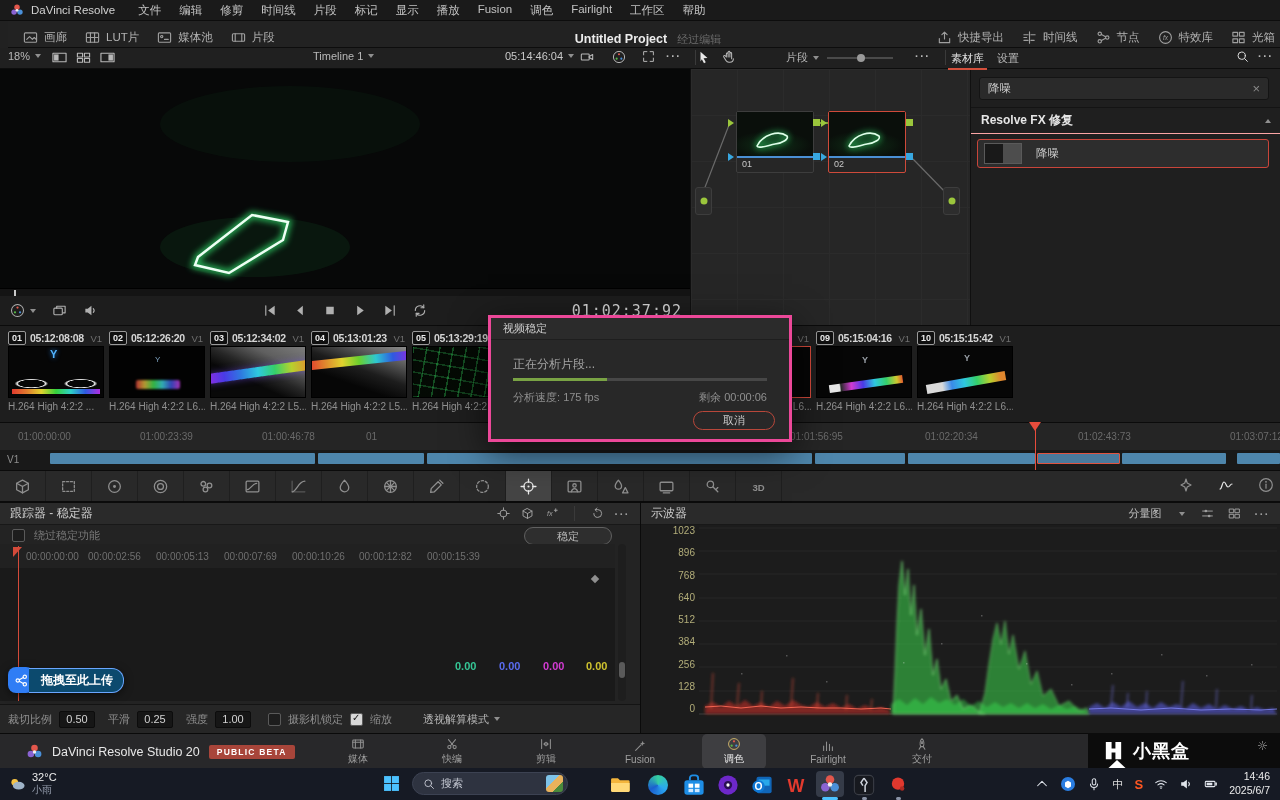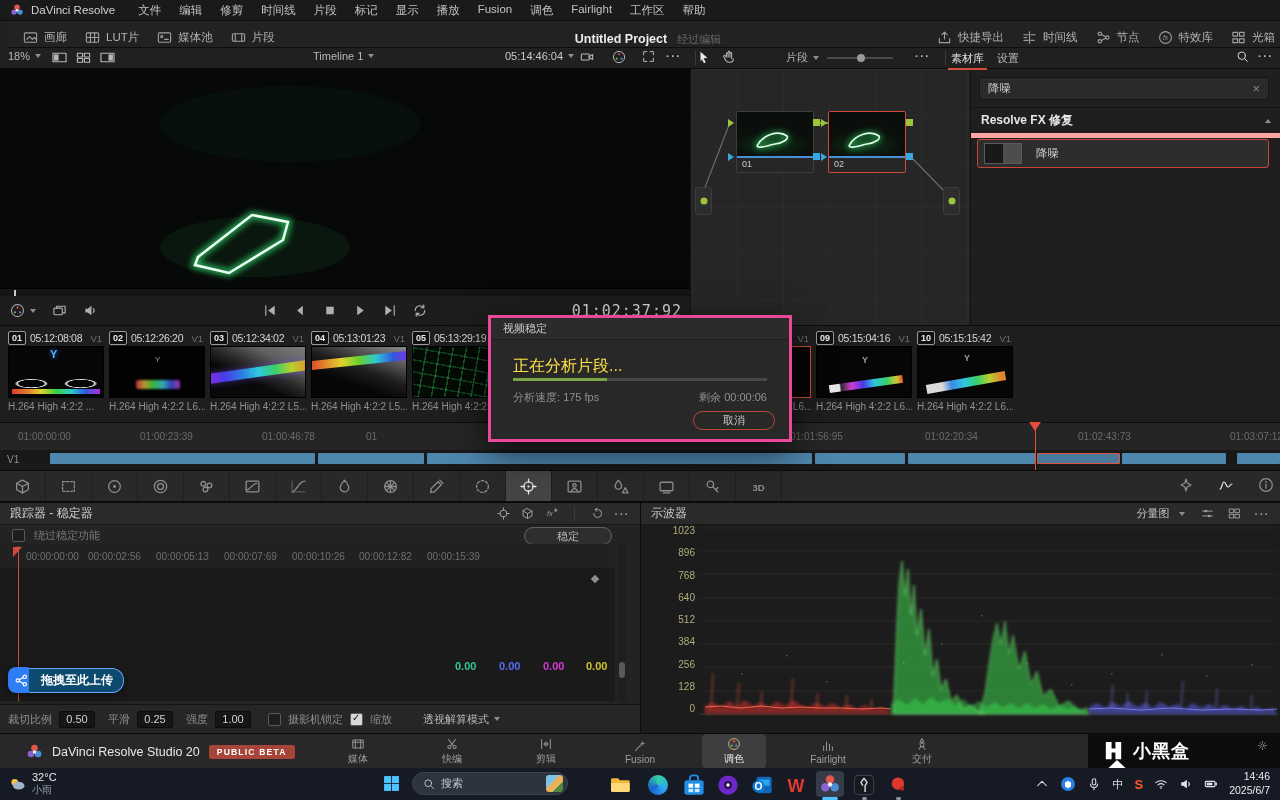--- a/index.html
+++ b/index.html
@@ -65,35 +65,35 @@
   .psq{position:absolute;width:7px;height:7px;z-index:3}
   .ptri{position:absolute;width:0;height:0;border-top:4px solid transparent;border-bottom:4px solid transparent;border-left:6px solid #9bc63c;z-index:3}
   .pblue{border-left-color:#38a7e0}
   .linksvg{position:absolute;left:0;top:0;z-index:1}
 
   
   .fxpanel{position:absolute;left:970px;top:69px;width:310px;height:256px;background:#1f1f1f;border-left:1px solid #101010}
   .fxsearch{position:absolute;left:8px;top:8px;right:12px;height:21px;background:#2a2a2a;border:1px solid #141414;border-radius:3px;
             display:flex;align-items:center;padding:0 8px;font-size:11.5px;color:#d0d0d0}
   .fxsearch .x{margin-left:auto;color:#8a8a8a;font-size:13px;line-height:1}
-  .fxsection{position:absolute;left:0;top:38px;right:0;height:25px;border-top:1px solid #141414;border-bottom:5px solid #fca5a5;
+  .fxsection{position:absolute;left:0;top:38px;right:0;height:25px;border-top:1px solid #141414;border-bottom:1px solid #fca5a5;
              display:flex;align-items:center;padding:0 10px;font-weight:bold;color:#e6e6e6;font-size:12px}
   .fxsection .chev{margin-left:auto}
   .fxitem{position:absolute;left:6px;top:70px;right:12px;height:27px;background:#2d2d2d;border:1px solid #c9453a;border-radius:3px;
           display:flex;align-items:center;gap:14px;padding:0 6px;font-size:11.5px;color:#d2d2d2}
   .fxthumb{width:36px;height:19px;border:1px solid #5a5a5a;background:linear-gradient(90deg,#191919 50%,#4d4d4d 50%);flex:none}
 
   
   .clipstrip{position:absolute;left:0;top:325px;width:1280px;height:97px;background:#1e1e1e;border-top:1px solid #0b0b0b;
              display:flex;gap:5px;padding:4px 0 0 8px;box-sizing:border-box;z-index:3}
   .clip{width:96px;flex:none;position:relative}
   .clip-head{display:flex;align-items:center;gap:4px;height:16px}
   .clip-num{min-width:14px;height:12px;border:1px solid #9a9a9a;border-radius:2px;font-size:9px;font-weight:bold;color:#ececec;
             display:inline-flex;align-items:center;justify-content:center;background:#101010;padding:0 1px}
-  .clip-tc{font-size:10.5px;font-weight:normal;color:#d6d6d6;letter-spacing:-.3px;white-space:nowrap}
+  .clip-tc{font-size:10.5px;font-weight:bold;color:#d6d6d6;letter-spacing:-.3px;white-space:nowrap}
   .clip-track{margin-left:auto;font-size:9.5px;color:#6f6f6f;padding-right:2px}
   .thumb{width:94px;height:50px;background:#060606;position:relative;overflow:hidden;border:1px solid #000}
   .clip-codec{font-size:10px;color:#8f8f8f;margin-top:3px;white-space:nowrap;overflow:hidden}
   .clip:nth-of-type(1) .thumb::before{content:"Y";position:absolute;left:41px;top:1px;font-size:11px;font-weight:bold;color:#52b4ff;text-shadow:0 0 5px #1f7fe0}
   .clip:nth-of-type(1) .thumb::after{content:"";position:absolute;left:3px;right:3px;bottom:3px;height:16px;
      background:
       radial-gradient(ellipse 21px 6px at 22% 35%,rgba(0,0,0,0) 60%,rgba(255,255,255,.95) 67%,rgba(0,0,0,0) 80%),
       radial-gradient(ellipse 21px 6px at 78% 35%,rgba(0,0,0,0) 60%,rgba(255,255,255,.95) 67%,rgba(0,0,0,0) 80%),
       linear-gradient(90deg,#e03a2e,#e07a2e,#e0d22e,#35d03a,#2ed0c8,#2e5ae0,#b02ee0);
      background-repeat:no-repeat;background-size:100% 100%,100% 100%,100% 5px;background-position:0 0,0 0,0 100%}
@@ -175,21 +175,21 @@
   .tkctrl{position:absolute;left:0;top:201px;width:100%;height:29px;background:#262626;border-top:1px solid #141414;
           display:flex;align-items:center;padding:0 8px;gap:7px;font-size:11px;color:#8f8f8f;box-sizing:border-box}
   .valbox{width:34px;height:15px;background:#161616;border:1px solid #0c0c0c;border-radius:2px;color:#d2d2d2;
           display:flex;align-items:center;justify-content:center;font-size:11px;flex:none}
   .solvesel{margin-left:auto;margin-right:132px;display:flex;align-items:center;color:#b5b5b5;white-space:nowrap}
 
   
   .scopepanel{position:absolute;left:640px;top:502px;width:640px;height:231px;background:#1c1c1c;border-left:1px solid #0b0b0b;
               border-top:1px solid #0b0b0b;box-sizing:border-box;overflow:hidden}
   .schead{height:21px;background:#2a2a2a;border-bottom:1px solid #181818;display:flex;align-items:center;padding:0 10px;font-size:12px;color:#cfcfcf}
-  .scmode{margin-left:auto;display:flex;align-items:center;gap:4px;font-size:11px;color:#c0c0c0}
+  .scmode{margin-left:auto;display:flex;align-items:center;gap:12px;font-size:11px;color:#c0c0c0}
   .scicons{display:flex;gap:14px;margin-left:16px;align-items:center}
   .scicons .ic{font-size:13px}
   .scale{position:absolute;left:12px;top:23px;width:42px;height:188px;display:flex;flex-direction:column;
          justify-content:space-between;align-items:flex-end}
   .scale span{font-size:10px;color:#b2ad79;line-height:1}
   .wavesvg{position:absolute;left:0;top:20px}
 
   
   .appbar{position:absolute;left:0;top:733px;width:1280px;height:35px;background:#28282a;border-top:1px solid #0a0a0a;z-index:20;box-sizing:border-box}
   .product{position:absolute;left:26px;top:9px;display:flex;align-items:center;gap:9px;font-size:12.5px;color:#e8e8e8;white-space:nowrap}
@@ -230,21 +230,21 @@
   .ime{font-size:11px;color:#e4e4e4}
   .sogou{font-size:13px;font-weight:bold;color:#ff5722}
   .clock{text-align:right;font-size:10.5px;color:#ececec;line-height:1.3;white-space:nowrap}
   .whitetri{position:absolute;left:1100px;top:760px;width:34px;height:16px;background:#fff;
             clip-path:polygon(50% 0,100% 100%,0 100%);z-index:29}
 
   
   .dialog{position:absolute;left:488px;top:315px;width:298px;height:121px;background:#282828;border:3px solid #ec4899;
           box-shadow:0 10px 34px rgba(0,0,0,.65);z-index:50}
   .dlgtitle{height:21px;display:flex;align-items:center;padding:0 12px;font-size:11px;color:#cfcfcf;border-bottom:1px solid #1e1e1e;background:#2b2b2b}
-  .dlgmsg{position:absolute;left:22px;top:38px;font-size:16px;color:#fde047}
+  .dlgmsg{position:absolute;left:22px;top:38px;font-size:12px;color:#a3a3a3}
   .dlgbar{position:absolute;left:22px;top:60px;width:254px;height:3px;background:#474747}
   .dlgfill{height:100%;background:#79a344}
   .dlgspeed{position:absolute;left:22px;top:72px;font-size:11px;color:#8f8f8f}
   .dlgrem{position:absolute;right:22px;top:72px;font-size:11px;color:#8f8f8f}
   .dlgcancel{position:absolute;right:14px;bottom:9px;width:80px;height:17px;border:1px solid #b8473a;border-radius:10px;
              display:flex;align-items:center;justify-content:center;font-size:11px;color:#c8c8c8}
 
   
   .uploadbadge{position:absolute;left:8px;top:667px;height:26px;display:flex;align-items:center;z-index:60;
                filter:drop-shadow(0 2px 4px rgba(0,0,0,.5))}

